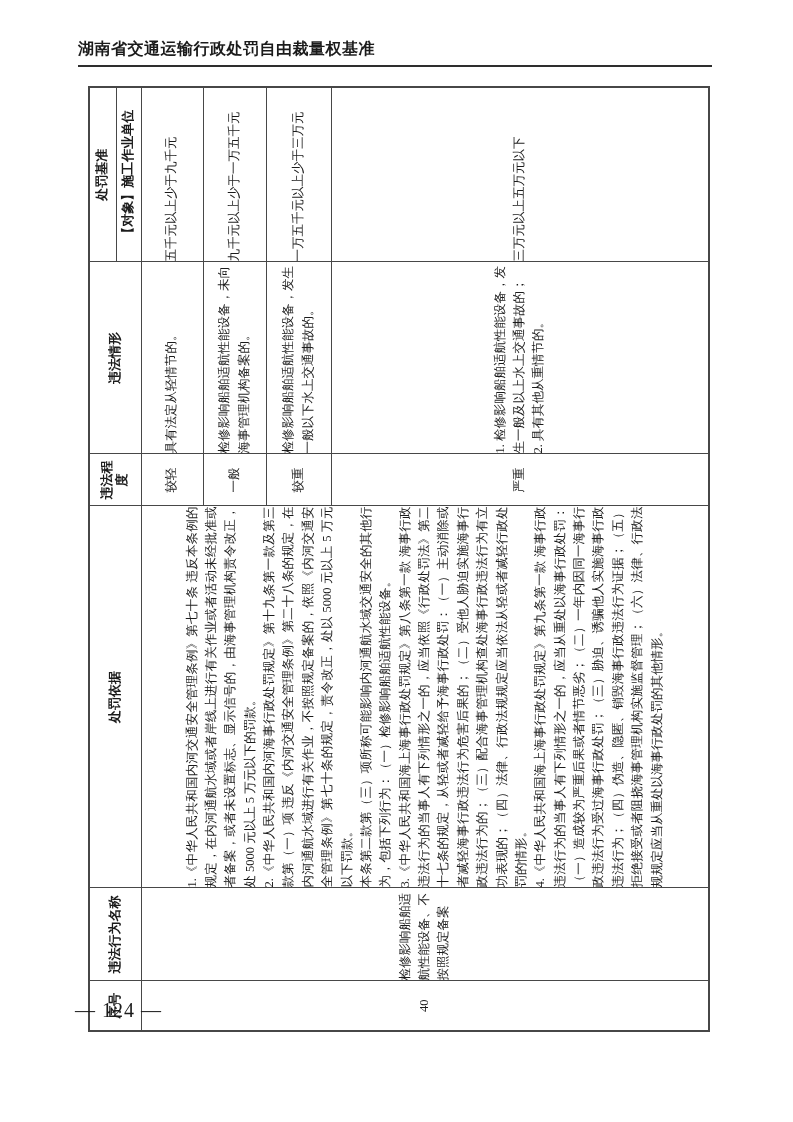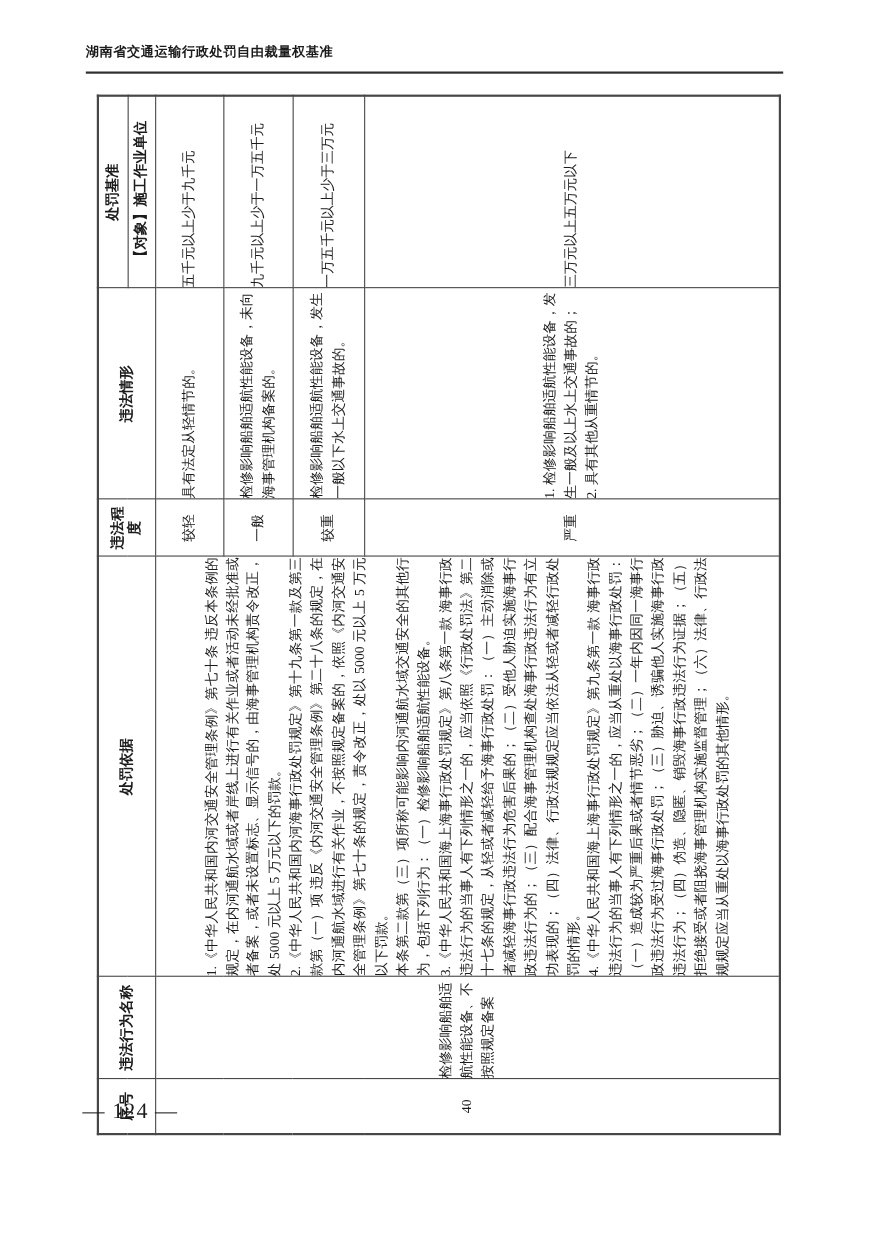--- a/index.html
+++ b/index.html
@@ -3,21 +3,21 @@
 <meta charset="utf-8">
 <style>
   html,body{margin:0;padding:0;}
   body{
     width:793px;height:1122px;background:#ffffff;position:relative;overflow:hidden;
     font-family:"Liberation Serif","DejaVu Serif",serif;color:#1b1b1b;
   }
   .doc-title{
     position:absolute;left:78px;top:39px;
     font-family:"Liberation Sans","DejaVu Sans",sans-serif;
-    font-weight:bold;font-size:12px;letter-spacing:.5px;white-space:nowrap;
+    font-weight:bold;font-size:16px;letter-spacing:.5px;white-space:nowrap;
   }
   .title-rule{position:absolute;left:78px;top:65px;width:634px;height:2px;background:#2e2e2e;}
   .table-stage{position:absolute;left:88px;top:88px;width:620px;height:944px;}
   .rot{width:944px;height:620px;transform-origin:0 0;transform:rotate(-90deg) translate(-944px,0);}
   table.grid{border-collapse:collapse;table-layout:fixed;width:944px;height:620px;border:2px solid #474747;}
   .grid th,.grid td{border:1.5px solid #474747;padding:0;overflow:hidden;}
   .grid th{
     font-family:"Liberation Sans","DejaVu Sans",sans-serif;
     font-weight:bold;font-size:13px;text-align:center;vertical-align:middle;line-height:1.15;
   }

